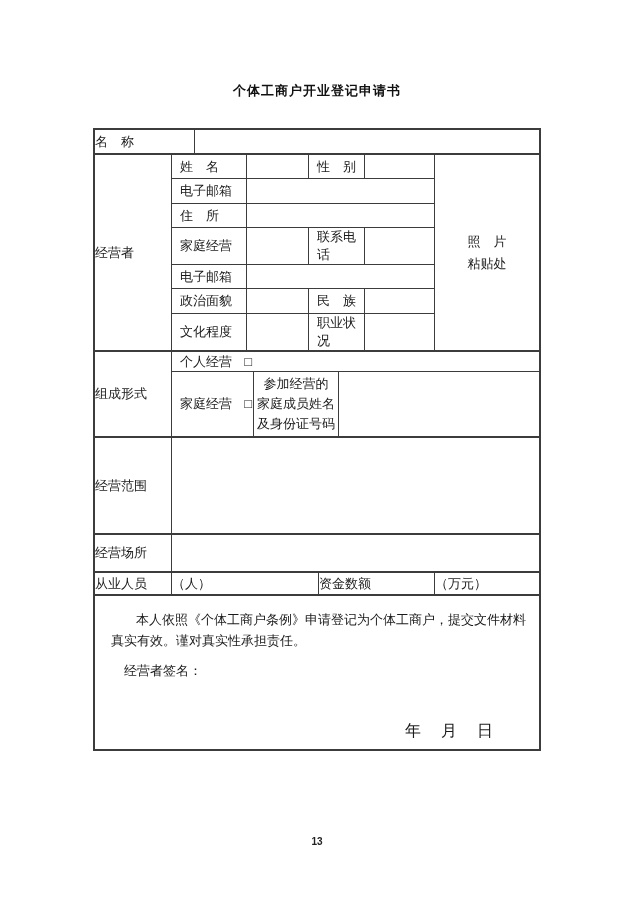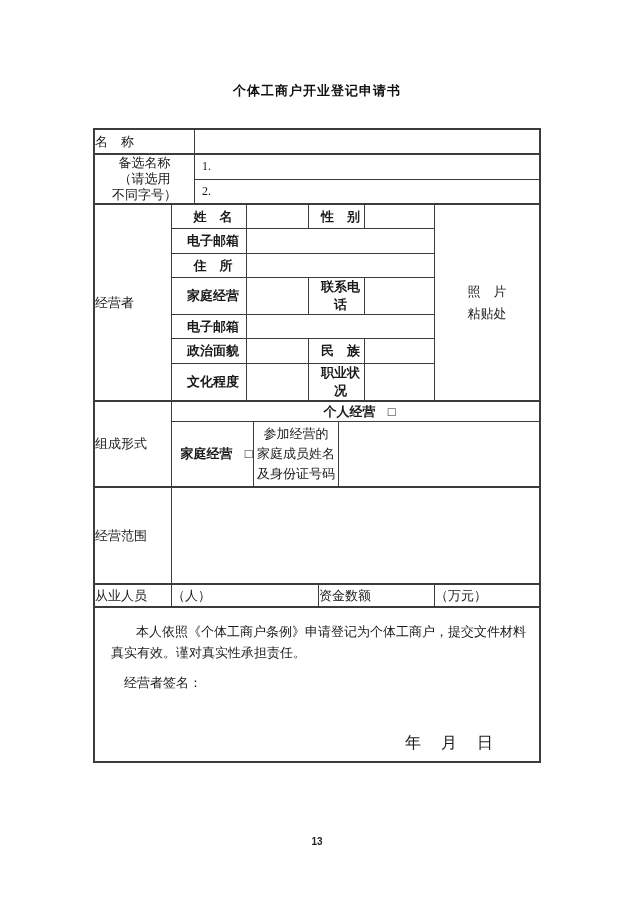--- a/index.html
+++ b/index.html
@@ -18,21 +18,21 @@
   .form{
     position:absolute;left:93px;top:128px;width:448px;
     border:1px solid #3c3c3c;
   }
   table{border-collapse:collapse;table-layout:fixed;width:100%;}
   td{
     border:1px solid #3c3c3c;font-size:13px;vertical-align:middle;
     padding:0;color:#1a1a1a;overflow:hidden;
   }
   .lc{text-align:left;}
-  .lf{text-align:center;padding-left:8px;font-weight:bold;}
+  .lf{text-align:left;padding-left:8px;}
   .numcell{text-align:left;padding-left:7px;font-size:12px;}
   .multiline{text-align:center;line-height:16px;font-size:13px;}
   .photo-cell{text-align:center;line-height:22px;}
   .member-note{text-align:center;line-height:20px;}
   .chk{display:inline-block;margin-left:9px;font-size:13px;}
   .decl-cell{vertical-align:top;position:relative;}
   .decl-text{margin:13px 5px 0 16px;text-indent:25px;line-height:21px;font-size:13px;}
   .sign-line{margin:11px 0 0 0;padding-left:29px;font-size:13px;}
   .date-line{position:absolute;right:44px;bottom:7px;font-size:16px;letter-spacing:2px;}
   .page-number{
@@ -55,44 +55,20 @@
           <col style="width:100px">
         </colgroup>
       <tbody>
           <tr>
         <td class="lc" style="height:24px">名　称</td>
         <td></td>
       </tr>
     </tbody>
       </table>
 
-    <table>
-      <colgroup>
-          <col style="width:100px">
-        </colgroup>
-      <tbody>
-          <tr>
-        <td class="multiline" rowspan="2">
-          <div>备选名称</div>
-          <div>（请选用</div>
-          <div>不同字号）</div>
-        </td>
-        <td class="numcell" style="height:24px">
-          <span>1.</span>
-          <span></span>
-        </td>
-      </tr>
-      <tr>
-        <td class="numcell" style="height:24px">
-          <span>2.</span>
-          <span></span>
-        </td>
-      </tr>
-    </tbody>
-      </table>
 
     <table>
       <colgroup>
         <col style="width:77px">
           <col style="width:75px">
           <col style="width:62px">
         <col style="width:56px">
           <col style="width:70px">
       </colgroup>
       <tbody>
@@ -174,20 +150,31 @@
           <col style="width:77px">
         </colgroup>
       <tbody>
           <tr>
         <td class="lc" style="height:96px">经营范围</td>
         <td></td>
       </tr>
     </tbody>
       </table>
 
+    <table>
+      <colgroup>
+          <col style="width:77px">
+        </colgroup>
+      <tbody>
+          <tr>
+        <td class="lc" style="height:37px">经营场所</td>
+        <td></td>
+      </tr>
+    </tbody>
+      </table>
 
     <table>
       <colgroup>
         <col style="width:77px">
           <col style="width:147px">
           <col style="width:116px">
       </colgroup>
       <tbody>
           <tr>
         <td class="lc" style="height:22px">从业人员</td>

